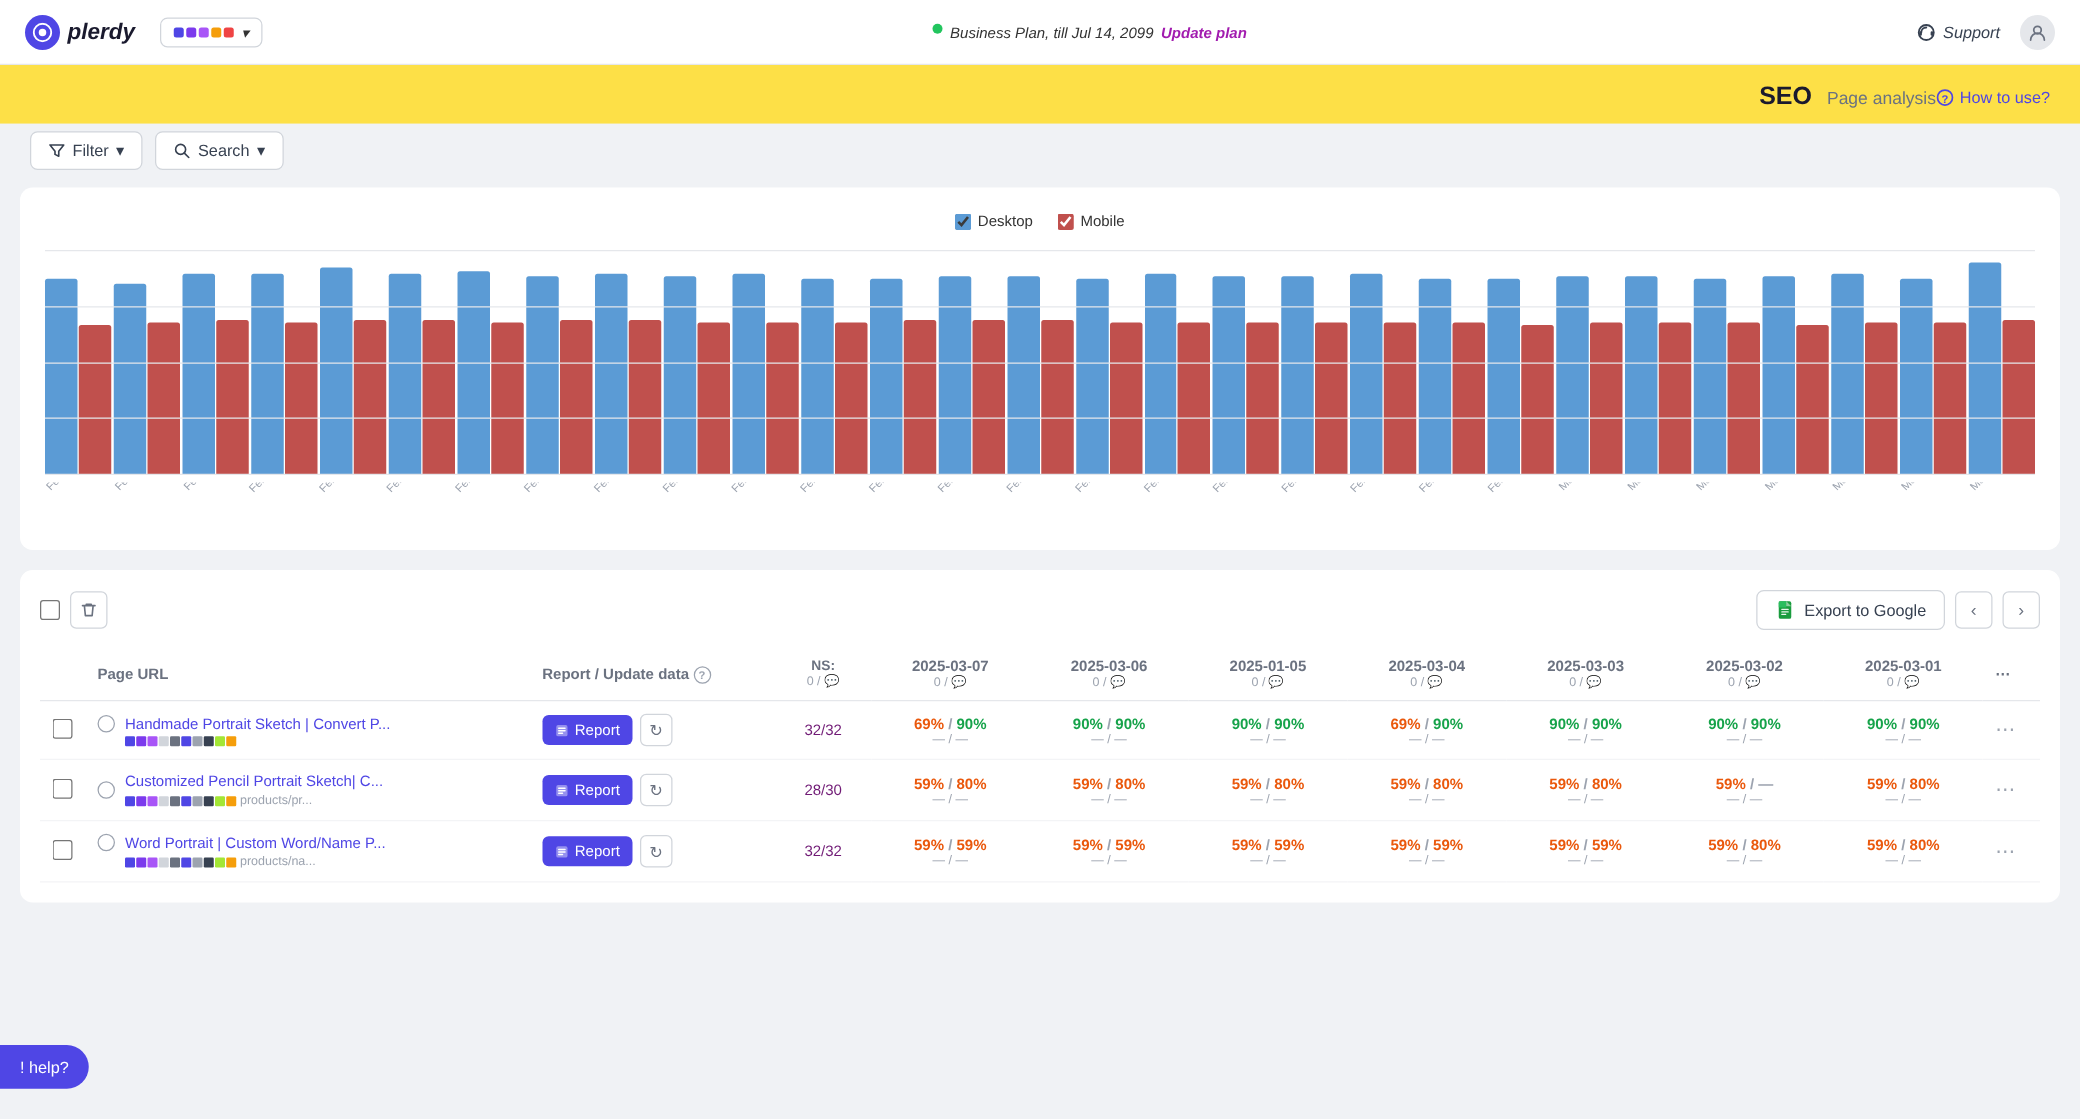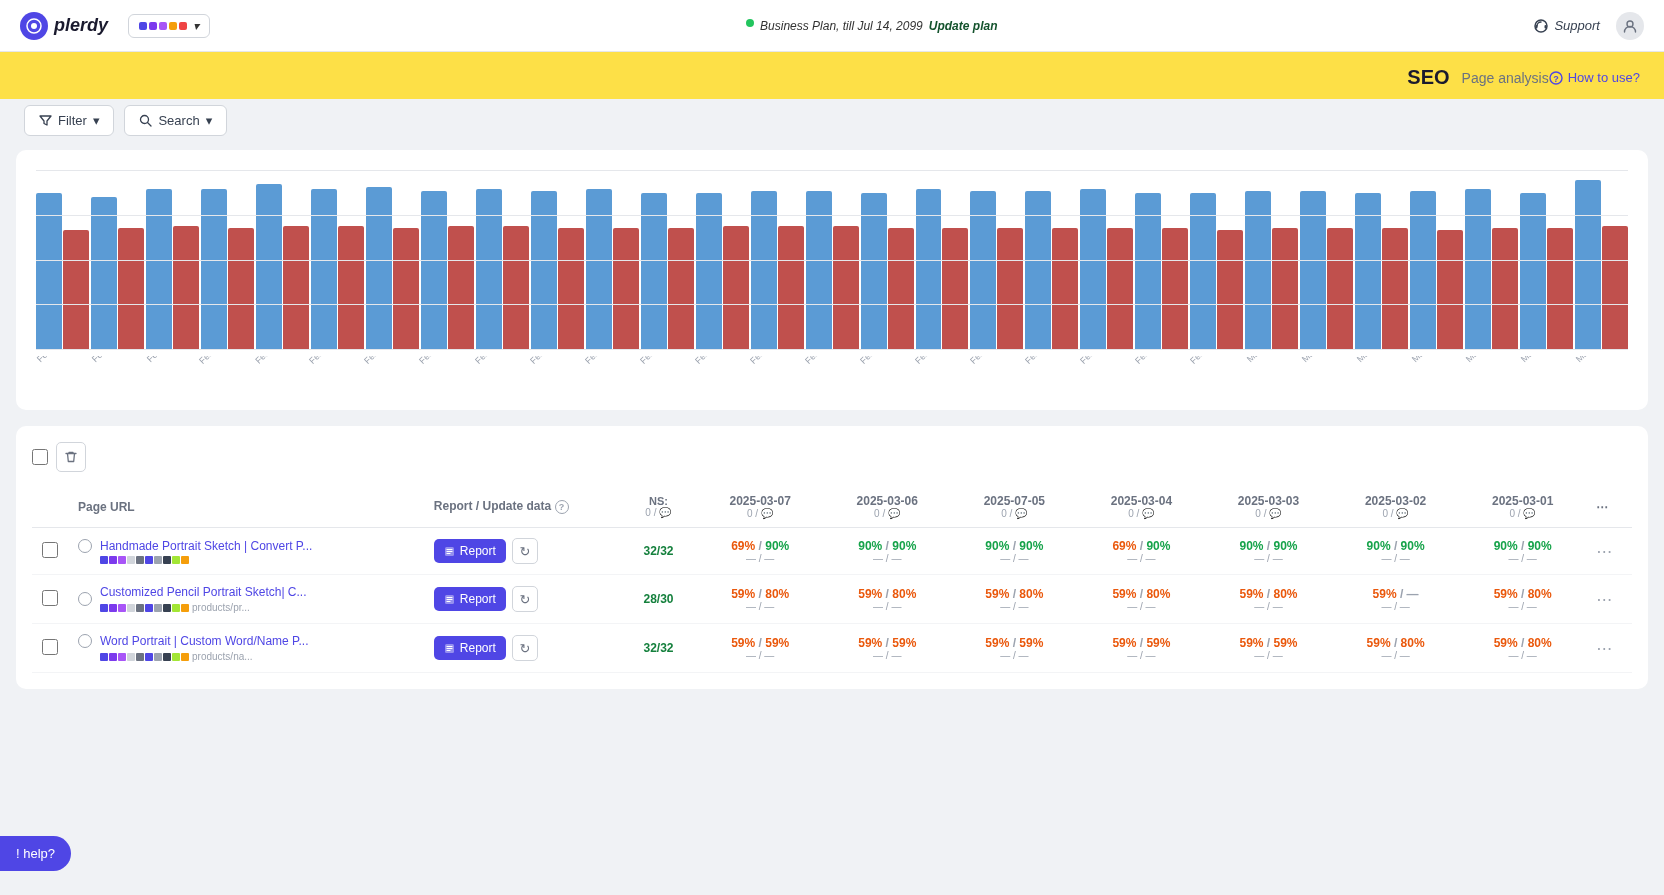--- a/index.html
+++ b/index.html
@@ -10,21 +10,21 @@
       display: flex; align-items: center; background: #fff; height: 52px;
       padding: 0 20px; border-bottom: 1px solid #e5e7eb; position: sticky; top: 0; z-index: 100; font-style: italic;
     }
     .logo { display: flex; align-items: center; gap: 6px; font-weight: 700; font-size: 18px; color: #1a1a2e; margin-right: 20px; }
     .logo-icon { width: 28px; height: 28px; background: #4f46e5; border-radius: 50%; display: flex; align-items: center; justify-content: center; color: #fff; font-size: 12px; font-weight: 900; }
     .plan-selector { display: flex; align-items: center; border: 1px solid #d1d5db; border-radius: 6px; padding: 4px 10px; gap: 6px; font-size: 12px; cursor: pointer; background: #fff; }
     .plan-dots { display: flex; gap: 2px; }
     .plan-dot { width: 8px; height: 8px; border-radius: 2px; }
     .plan-info { margin-left: auto; display: flex; gap: 6px; font-size: 12px; }
     .plan-dot-green { width: 8px; height: 8px; background: #22c55e; border-radius: 50%; }
-    .update-plan { color: #14532d; font-weight: 600; cursor: pointer; text-decoration: none; }
+    .update-plan { color: #a21caf; font-weight: 600; cursor: pointer; text-decoration: none; }
     .nav-actions { margin-left: auto; display: flex; align-items: center; gap: 16px; }
     .support-btn { display: flex; align-items: center; gap: 5px; font-size: 13px; color: #374151; cursor: pointer; }
     .user-icon { width: 28px; height: 28px; background: #e5e7eb; border-radius: 50%; display: flex; align-items: center; justify-content: center; cursor: pointer; }
 
     
     .page-header { display: flex; align-items: center; justify-content: flex-end; padding: 14px 24px 10px; background: #fde047; }
     .page-title-area { display: flex; align-items: center; gap: 12px; }
     .seo-label { font-size: 20px; font-weight: 700; color: #1a1a2e; }
     .page-analysis-label { font-size: 14px; color: #6b7280; }
     .how-to-use { display: flex; align-items: center; gap: 5px; color: #4f46e5; font-size: 13px; cursor: pointer; }
@@ -66,21 +66,21 @@
     .data-table th.center, .data-table td.center { text-align: center; }
     .col-url { min-width: 280px; }
     .col-report { min-width: 130px; }
     .col-ns { min-width: 60px; text-align: center; }
     .col-date { min-width: 100px; text-align: center; }
     .url-link { color: #4f46e5; text-decoration: none; font-weight: 500; font-size: 12px; }
     .url-thumb { display: flex; gap: 1px; margin-top: 3px; align-items: center; }
     .thumb-block { width: 8px; height: 8px; border-radius: 1px; }
     .report-btn { display: flex; align-items: center; gap: 5px; background: #4f46e5; color: #fff; border: none; border-radius: 5px; padding: 5px 10px; cursor: pointer; font-size: 12px; font-weight: 500; }
     .refresh-btn { background: none; border: 1px solid #d1d5db; border-radius: 5px; width: 26px; height: 26px; display: flex; align-items: center; justify-content: center; cursor: pointer; color: #6b7280; font-size: 13px; }
-    .ns-value { font-size: 12px; color: #15803d; font-weight: 700; text-align: center; }
+    .ns-value { font-size: 12px; color: #701a75; font-weight: 400; text-align: center; }
     .date-header-sub { font-size: 10px; color: #9ca3af; font-weight: 400; }
     .help-icon { display: inline-flex; align-items: center; justify-content: center; width: 14px; height: 14px; border-radius: 50%; border: 1px solid #9ca3af; color: #9ca3af; font-size: 9px; cursor: pointer; }
 
     .help-chat { position: fixed; bottom: 24px; left: 0; background: #4f46e5; color: #fff; padding: 10px 16px; border-radius: 0 20px 20px 0; font-size: 13px; cursor: pointer; font-weight: 500; }
 
     .row-check { width: 16px; height: 16px; cursor: pointer; }
     .row-circle { width: 14px; height: 14px; border: 1px solid #9ca3af; border-radius: 50%; cursor: pointer; }
 
     .report-cell { display: flex; align-items: center; gap: 6px; }
   </style>
@@ -160,20 +160,30 @@
     <svg width="13" height="13" viewBox="0 0 13 13" fill="none">
       <circle cx="5.5" cy="5.5" r="4" stroke="#374151" stroke-width="1.3" fill="none"></circle>
       <path d="M8.5 8.5L12 12" stroke="#374151" stroke-width="1.3" stroke-linecap="round"></path>
     </svg>
     <span>Search</span>
     <span>▾</span>
   </button>
 </div>
 
 <div class="chart-section">
+  <div class="chart-legend">
+    <div class="legend-item">
+      <input type="checkbox" checked="" style="accent-color: rgb(91, 155, 213); width: 13px; height: 13px;">
+      <span>Desktop</span>
+    </div>
+    <div class="legend-item">
+      <input type="checkbox" checked="" style="accent-color: rgb(192, 80, 77); width: 13px; height: 13px;">
+      <span>Mobile</span>
+    </div>
+  </div>
 
   <div class="chart-container" id="chart-area">
     <div class="chart-grid-lines">
       <div class="grid-line"></div>
       <div class="grid-line"></div>
       <div class="grid-line"></div>
       <div class="grid-line"></div>
       <div class="grid-line"></div>
     </div>
     <div class="chart-bars" id="chart-bars">
@@ -331,20 +341,37 @@
 <div class="table-section">
   <div class="table-toolbar">
     <div class="table-actions-left">
       <input type="checkbox" class="checkbox-all" style="">
       <button class="delete-btn">
         <svg width="14" height="14" viewBox="0 0 14 14" fill="none">
           <path d="M2 3.5h10M5 3.5V2.5h4v1M3.5 3.5l.8 8h5.4l.8-8" stroke="#6b7280" stroke-width="1.3" stroke-linecap="round" stroke-linejoin="round" fill="none"></path>
         </svg>
       </button>
     </div>
+    <div class="table-actions-right">
+      <button class="export-btn">
+        <div class="google-icon">
+          <svg width="16" height="16" viewBox="0 0 16 16" fill="none">
+            <rect x="3" y="1" width="10" height="14" rx="1.5" fill="#1a9c3e"></rect>
+            <rect x="3" y="1" width="6" height="5" rx="0.5" fill="#2bbd5e"></rect>
+            <path d="M9 1l4 4h-4V1z" fill="#fff" opacity="0.5"></path>
+            <rect x="5" y="7" width="6" height="1" rx="0.3" fill="white" opacity="0.9"></rect>
+            <rect x="5" y="9" width="6" height="1" rx="0.3" fill="white" opacity="0.9"></rect>
+            <rect x="5" y="11" width="4" height="1" rx="0.3" fill="white" opacity="0.9"></rect>
+          </svg>
+        </div>
+        <span>Export to Google</span>
+      </button>
+      <button class="nav-arrow">‹</button>
+      <button class="nav-arrow">›</button>
+    </div>
   </div>
 
   <table class="data-table">
     <thead>
       <tr>
         <th style="width:20px;"></th>
         <th class="col-url">
           <span>Page URL</span>
         </th>
         <th class="col-report">
@@ -357,21 +384,21 @@
         </th>
         <th class="col-date center">
           <div>2025-03-07</div>
           <div class="date-header-sub">0 / 💬</div>
         </th>
         <th class="col-date center">
           <div>2025-03-06</div>
           <div class="date-header-sub">0 / 💬</div>
         </th>
         <th class="col-date center">
-          <div>2025-07-05</div>
+          <div>2025-01-05</div>
           <div class="date-header-sub">0 / 💬</div>
         </th>
         <th class="col-date center">
           <div>2025-03-04</div>
           <div class="date-header-sub">0 / 💬</div>
         </th>
         <th class="col-date center">
           <div>2025-03-03</div>
           <div class="date-header-sub">0 / 💬</div>
         </th>

